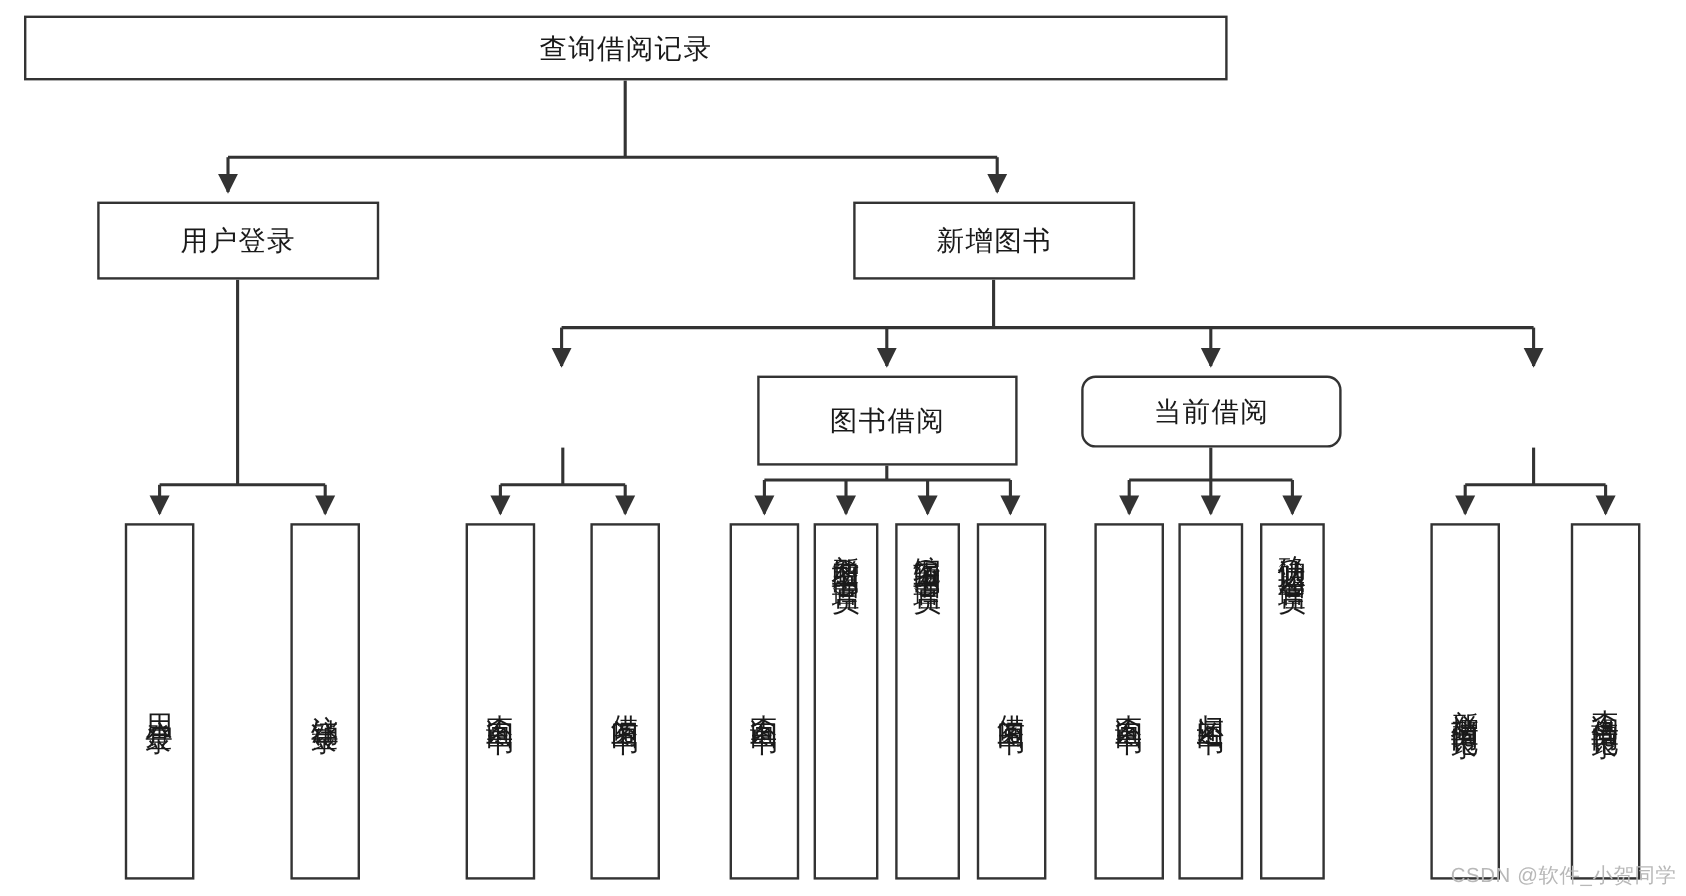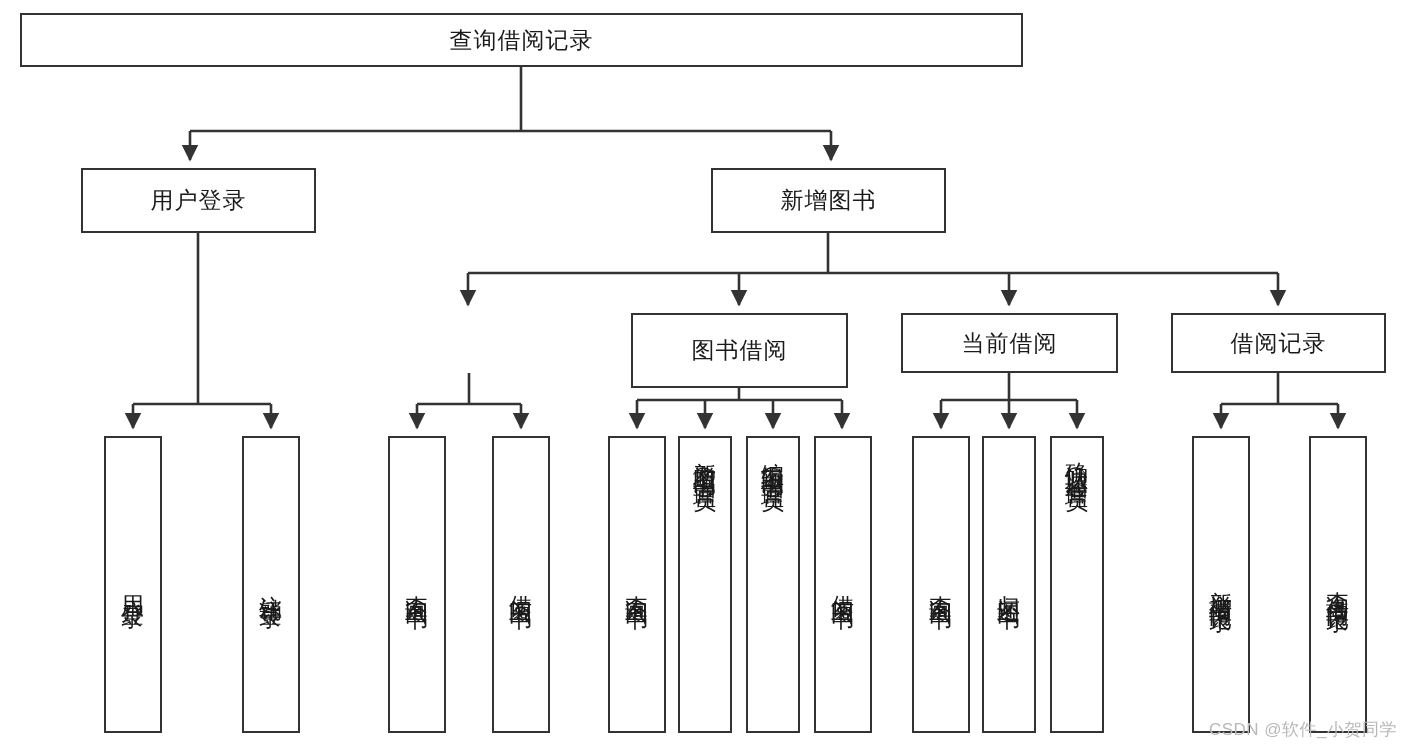--- a/index.html
+++ b/index.html
@@ -121,22 +121,21 @@
       <path d="M 1338 404 L 1338 428" marker-end="url(#arrow)"></path>
     </g>
   </svg>
 
   <div class="node node-root" style="left:20px; top:13px; width:1003px; height:54px;">查询借阅记录</div>
 
   <div class="node node-h" style="left:81px; top:168px; width:235px; height:65px;">用户登录</div>
   <div class="node node-h" style="left:711px; top:168px; width:235px; height:65px;">新增图书</div>
 
   <div class="node node-h" style="left:631px; top:313px; width:217px; height:75px;">图书借阅</div>
-  <div class="node node-h" style="left:901px; top:313px; width:217px; height:60px;">当前借阅</div>
-  <div class="node node-h" style="left:1171px; top:313px; width:215px; height:60px;">借阅记录</div>
+  <div class="node node-h" style="left:901px; top:313px; width:217px; height:60px;border-radius:12px;">当前借阅</div>
 
   <div class="node node-v" style="left:104px; top:436px; width:58px; height:297px;">用户登录</div>
   <div class="node node-v" style="left:242px; top:436px; width:58px; height:297px;">注销登录</div>
 
   <div class="node node-v" style="left:388px; top:436px; width:58px; height:297px;">查询图书</div>
   <div class="node node-v" style="left:492px; top:436px; width:58px; height:297px;">借阅图书</div>
 
   <div class="node node-v" style="left:608px; top:436px; width:58px; height:297px;">查询图书</div>
   <div class="node node-v top" style="left:678px; top:436px; width:54px; height:297px;">新增图书（管理员）</div>
   <div class="node node-v top" style="left:746px; top:436px; width:54px; height:297px;">编辑图书（管理员）</div>

